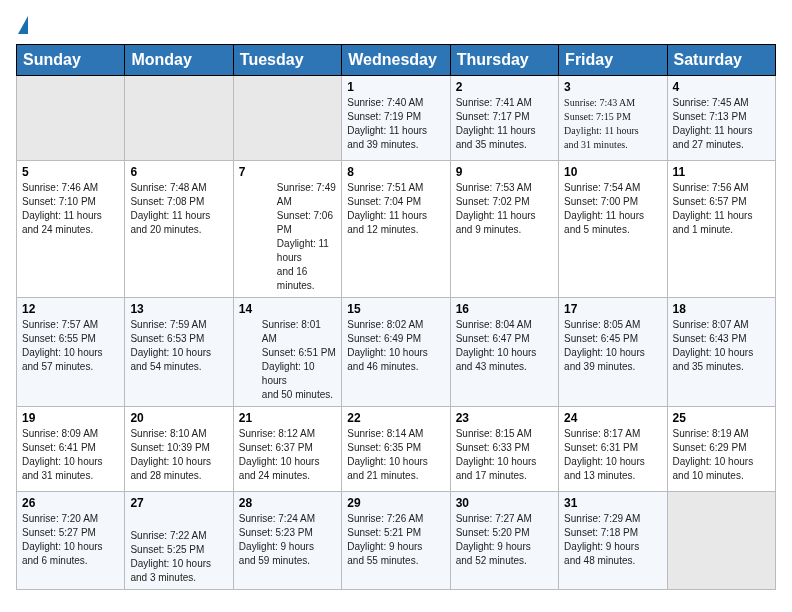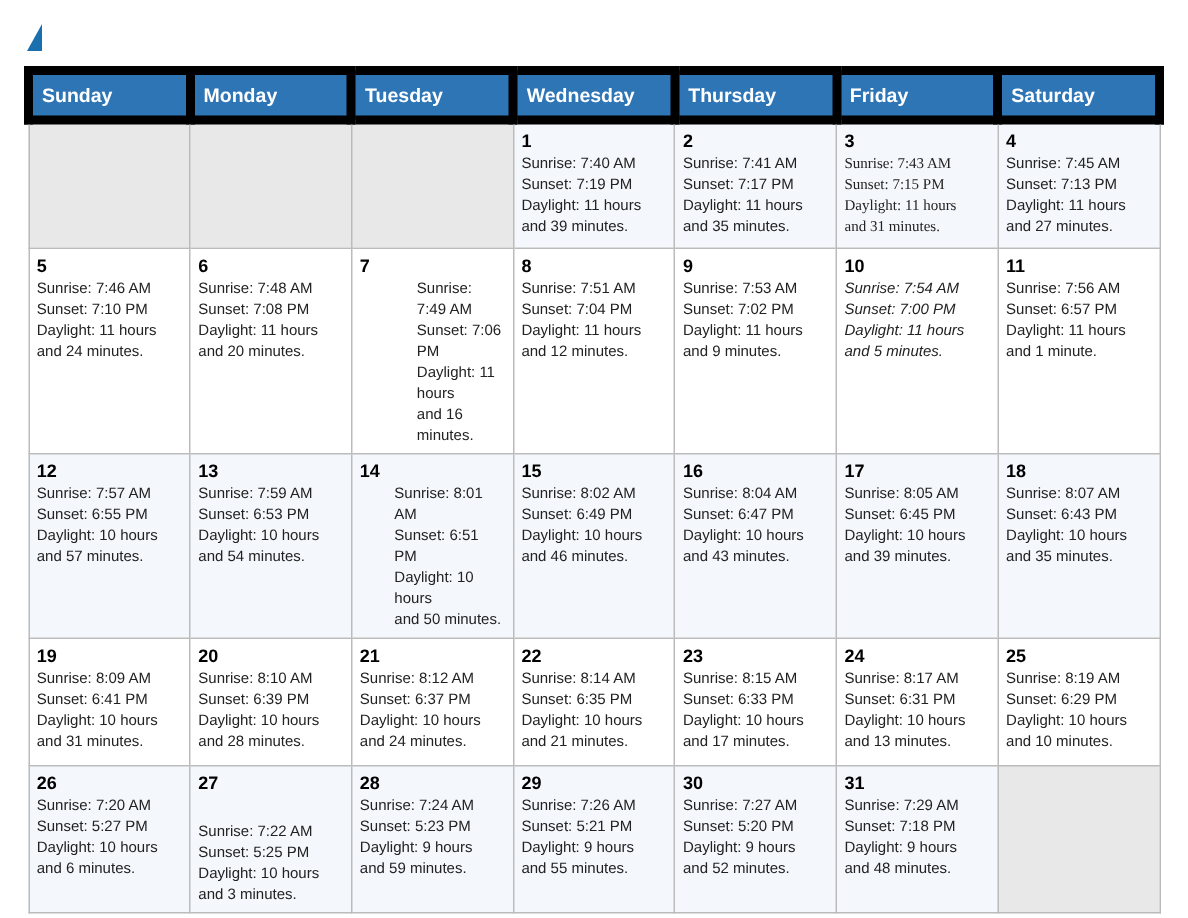--- a/index.html
+++ b/index.html
@@ -55,23 +55,23 @@
     table {
       width: 100%;
       border-collapse: collapse;
       font-size: 10.5px;
     }
     thead th {
       background: #2e75b6;
       color: #fff;
       text-align: left;
       padding: 6px 6px;
-      font-size: 13px;
+      font-size: 16px;
       font-weight: bold;
-      border: 6px solid #000000;
+      border: 1px solid #000000;
     }
     tbody td {
       border: 1px solid #bbb;
       vertical-align: top;
       padding: 4px 5px;
       width: calc(100% / 7);
       min-height: 80px;
       height: 85px;
       background: #fff;
     }
@@ -192,21 +192,21 @@
         </td>
         <td>
           <span class="day-num">9</span>
           <div class="day-info" style="white-space: pre-line;">Sunrise: 7:53 AM
 Sunset: 7:02 PM
 Daylight: 11 hours
 and 9 minutes.</div>
         </td>
         <td>
           <span class="day-num">10</span>
-          <div class="day-info" style="white-space: pre-line; font-style: italic;">Sunrise: 7:54 AM
+          <div class="day-info" style="white-space: pre-line;">Sunrise: 7:54 AM
 Sunset: 7:00 PM
 Daylight: 11 hours
 and 5 minutes.</div>
         </td>
         <td>
           <span class="day-num">11</span>
           <div class="day-info" style="white-space: pre-line;">Sunrise: 7:56 AM
 Sunset: 6:57 PM
 Daylight: 11 hours
 and 1 minute.</div>
@@ -267,21 +267,21 @@
         <td>
           <span class="day-num">19</span>
           <div class="day-info" style="white-space: pre-line;">Sunrise: 8:09 AM
 Sunset: 6:41 PM
 Daylight: 10 hours
 and 31 minutes.</div>
         </td>
         <td>
           <span class="day-num">20</span>
           <div class="day-info" style="white-space: pre-line;">Sunrise: 8:10 AM
-Sunset: 6:39 PM
+Sunset: 10:39 PM
 Daylight: 10 hours
 and 28 minutes.</div>
         </td>
         <td>
           <span class="day-num">21</span>
           <div class="day-info" style="white-space: pre-line;">Sunrise: 8:12 AM
 Sunset: 6:37 PM
 Daylight: 10 hours
 and 24 minutes.</div>
         </td>

